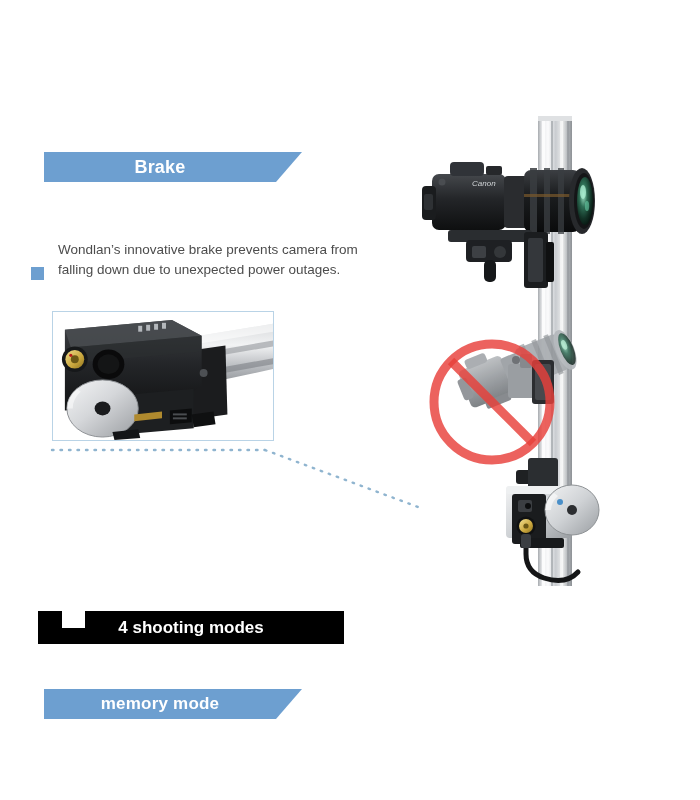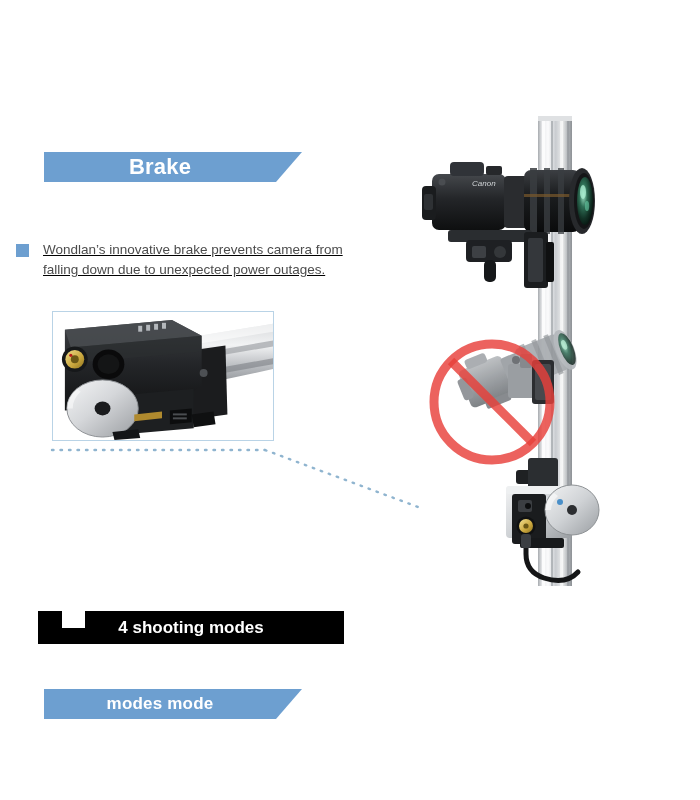--- a/index.html
+++ b/index.html
@@ -37,21 +37,21 @@
   }
   .ribbon-label {
     pointer-events: none;
   }
 
   #brake-ribbon {
     left: 44px;
     top: 152px;
     width: 258px;
     height: 30px;
-    font-size: 22px;
+    font-size: 18px;
     padding-right: 26px;
   }
   #memory-ribbon {
     left: 44px;
     top: 689px;
     width: 258px;
     height: 30px;
     font-size: 17px;
     padding-right: 26px;
   }
@@ -84,26 +84,25 @@
     justify-content: center;
     color: #ffffff;
     font-size: 17px;
     font-weight: bold;
     box-sizing: border-box;
   }
 
   
   #feature-bullet {
     position: absolute;
-    left: 16px;
+    left: 31px;
     top: 240px;
     width: 330px;
     display: flex;
-    align-items: flex-start;
-    text-decoration: underline;
+    align-items: flex-end;
   }
   #feature-bullet .bullet-marker {
     width: 13px;
     height: 13px;
     background: #6d9fd0;
     flex: 0 0 auto;
     margin-top: 4px;
   }
   #feature-bullet .bullet-text {
     margin-left: 14px;
@@ -395,16 +394,16 @@
       </g>
     </svg>
   </div>
 
   <div id="modes-banner">
     <span class="white-square"></span>
     <span class="banner-text">4 shooting modes</span>
   </div>
 
   <div class="ribbon ribbon-blue" id="memory-ribbon">
-    <span class="ribbon-label">modes mode</span>
+    <span class="ribbon-label">memory mode</span>
   </div>
 
 </div>
 
 </body></html>

